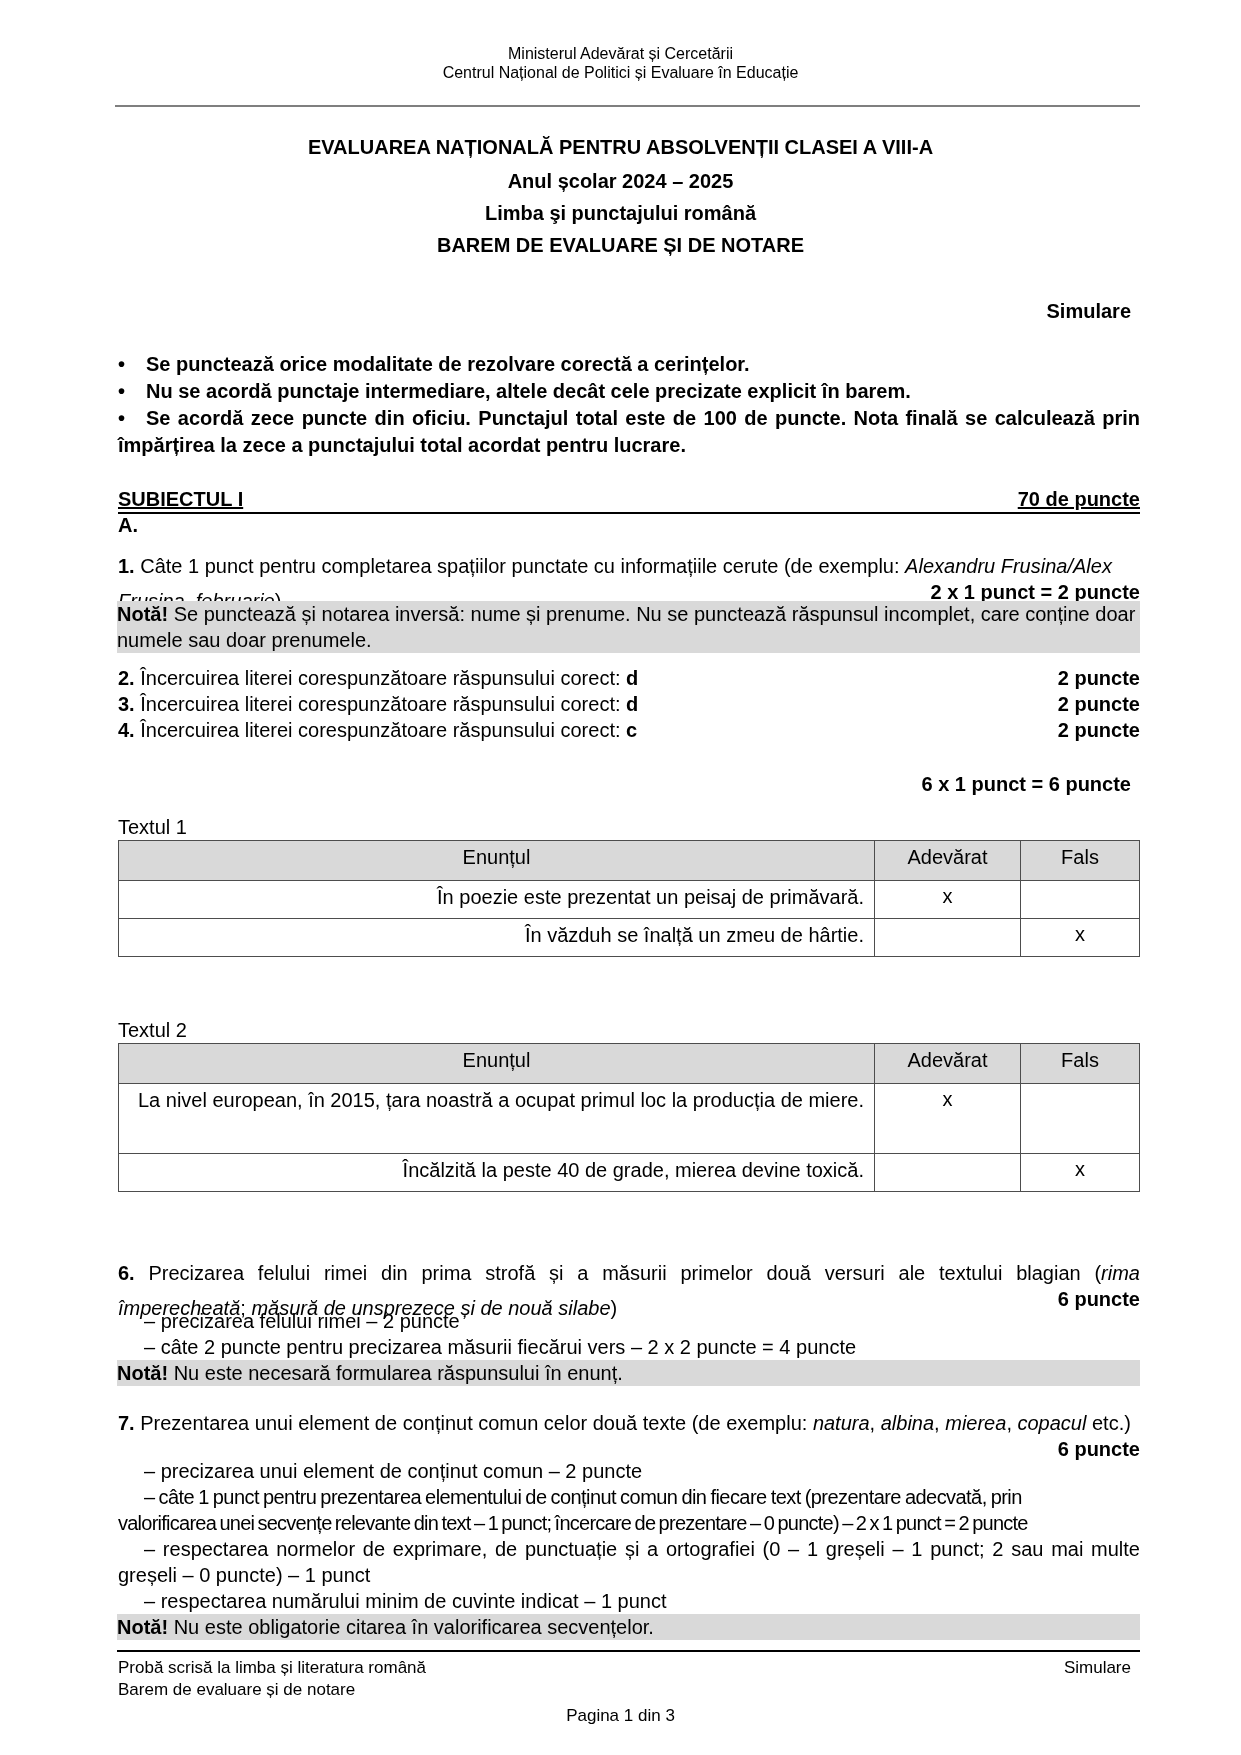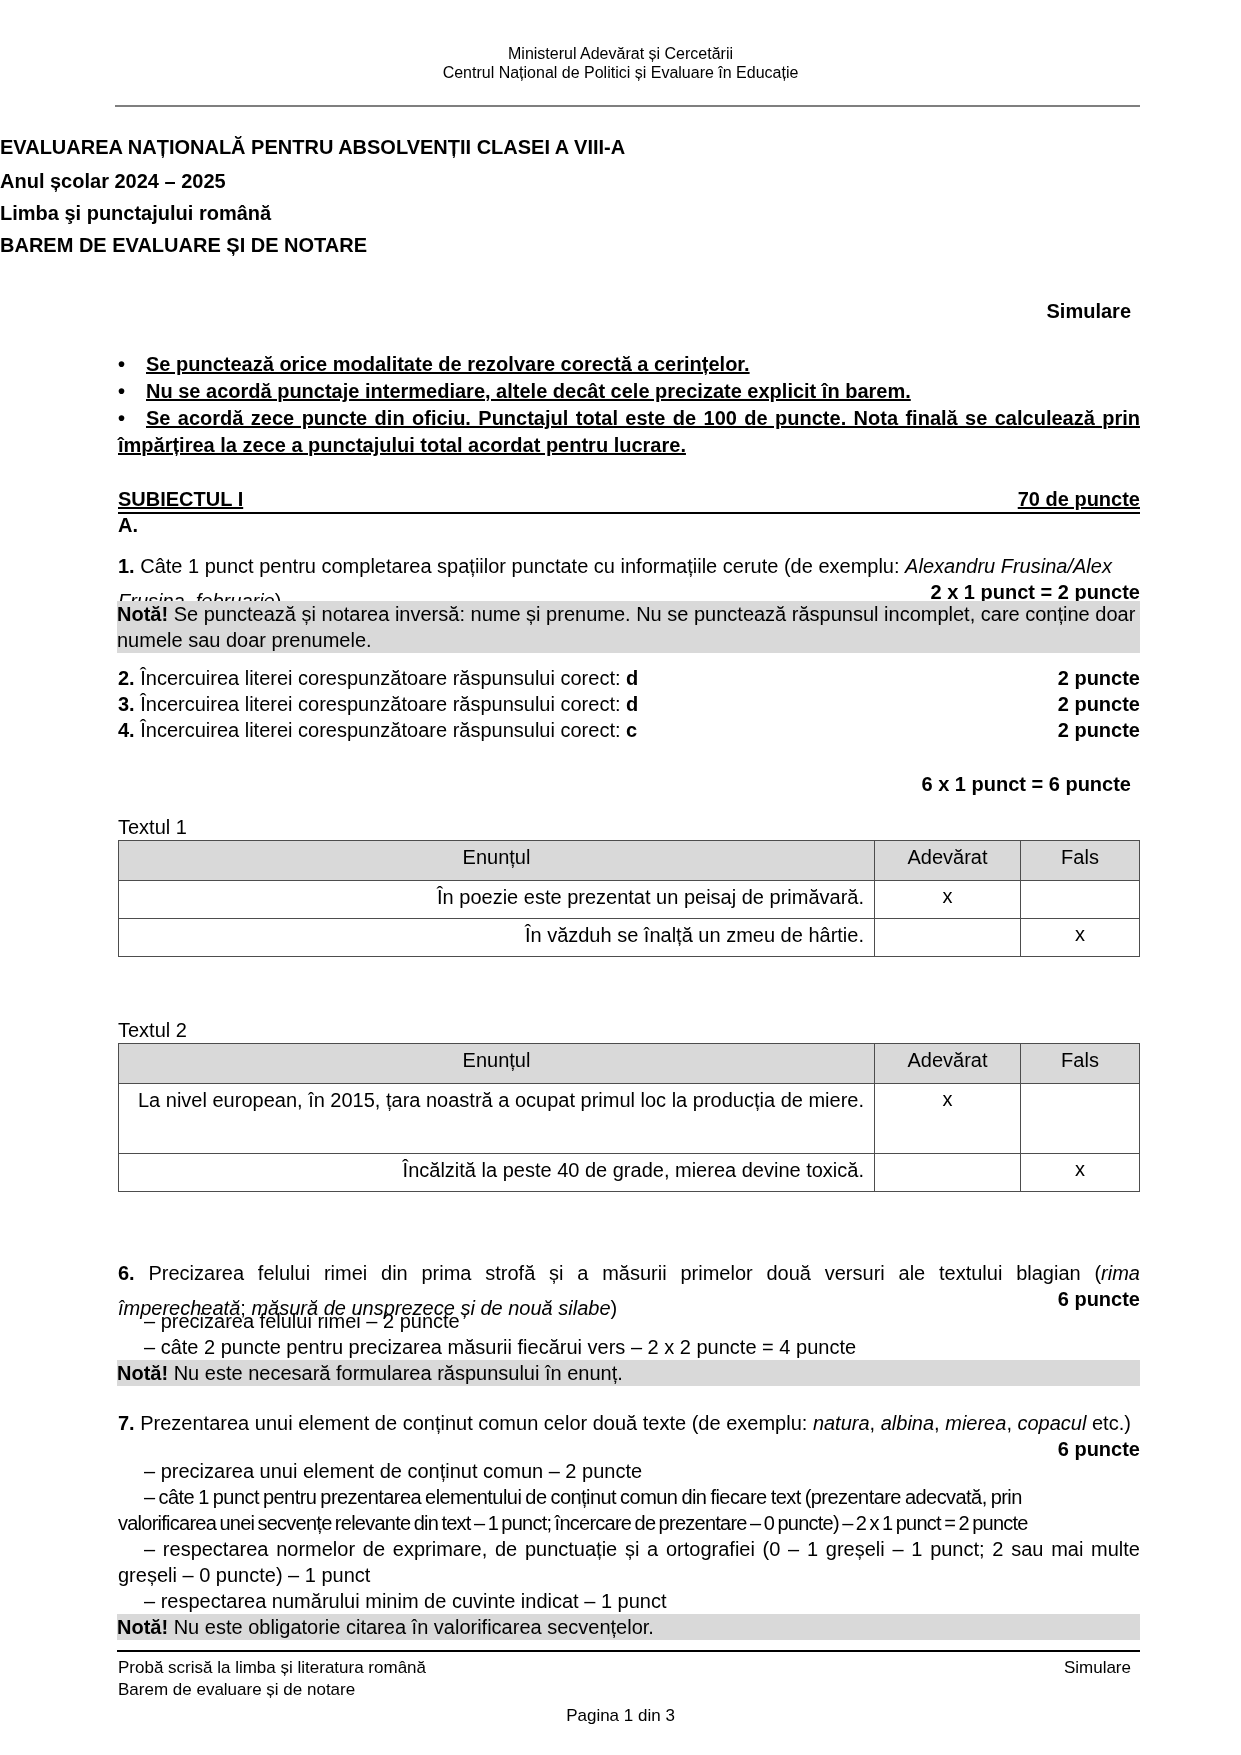--- a/index.html
+++ b/index.html
@@ -3,27 +3,27 @@
 <meta charset="utf-8">
 <style>
   html, body { margin: 0; padding: 0; background: #ffffff; }
   body {
     width: 1241px; height: 1755px; position: relative; overflow: hidden;
     font-family: "Liberation Sans", sans-serif; color: #000;
   }
   .page { position: absolute; left: 0; top: 0; width: 1241px; height: 1755px; }
   .hdr { position: absolute; left: 0; width: 1241px; text-align: center; font-size: 16px; line-height: 19px; }
   .hdr-line { position: absolute; left: 115px; width: 1025px; top: 105px; height: 2px; background: #7f7f7f; }
-  .title { position: absolute; left: 0; width: 1241px; text-align: left; font-weight: bold; font-size: 20px; }
+  .title { position: absolute; left: 0; width: 1241px; text-align: center; font-weight: bold; font-size: 20px; }
   .abs { position: absolute; }
   .txt { font-size: 20px; line-height: 26px; }
   .b { font-weight: bold; }
   .i { font-style: italic; }
   .right { position: absolute; right: 110px; text-align: right; }
-  .bullets { position: absolute; left: 118px; width: 1022px; top: 351px; font-weight: bold; font-size: 20px; line-height: 27px; text-decoration: underline; }
+  .bullets { position: absolute; left: 118px; width: 1022px; top: 351px; font-weight: bold; font-size: 20px; line-height: 27px; }
   .justify { text-align: justify; }
   .section-head { position: absolute; left: 118px; width: 1022px; top: 486px; font-weight: bold; font-size: 20px; line-height: 26px; display: flex; justify-content: space-between; border-bottom: 2px solid #000; }
   .section-head span { text-decoration: underline; }
   .note { position: absolute; left: 117px; width: 1023px; background: #d9d9d9; font-size: 20px; line-height: 26px; }
   .item { position: absolute; left: 118px; width: 1022px; font-size: 20px; line-height: 35px; }
   .item .pts { position: absolute; right: 0; top: 0; font-weight: bold; }
   .condensed { letter-spacing: -0.55px; word-spacing: -1px; }
   .condensed2 { letter-spacing: -0.75px; word-spacing: -1.5px; }
   table.tf { position: absolute; left: 118px; width: 1022px; border-collapse: collapse; font-size: 20px; line-height: 26px; }
   table.tf th { background: #d9d9d9; font-weight: normal; text-align: center; border: 1.5px solid #4d4d4d; height: 36px; padding: 0; vertical-align: top; padding-top: 3px;}

